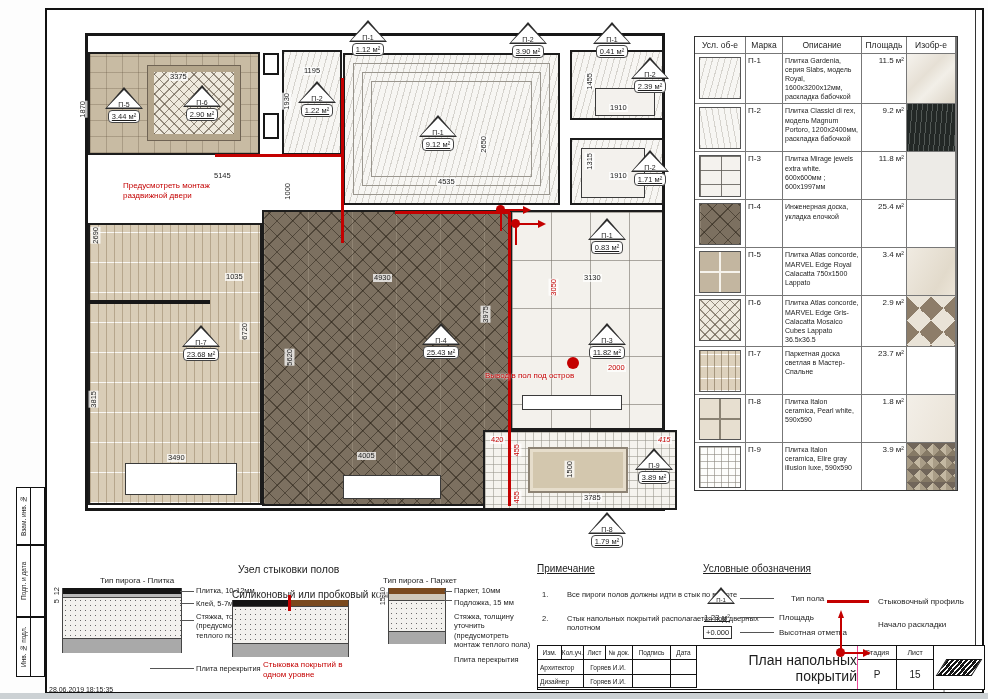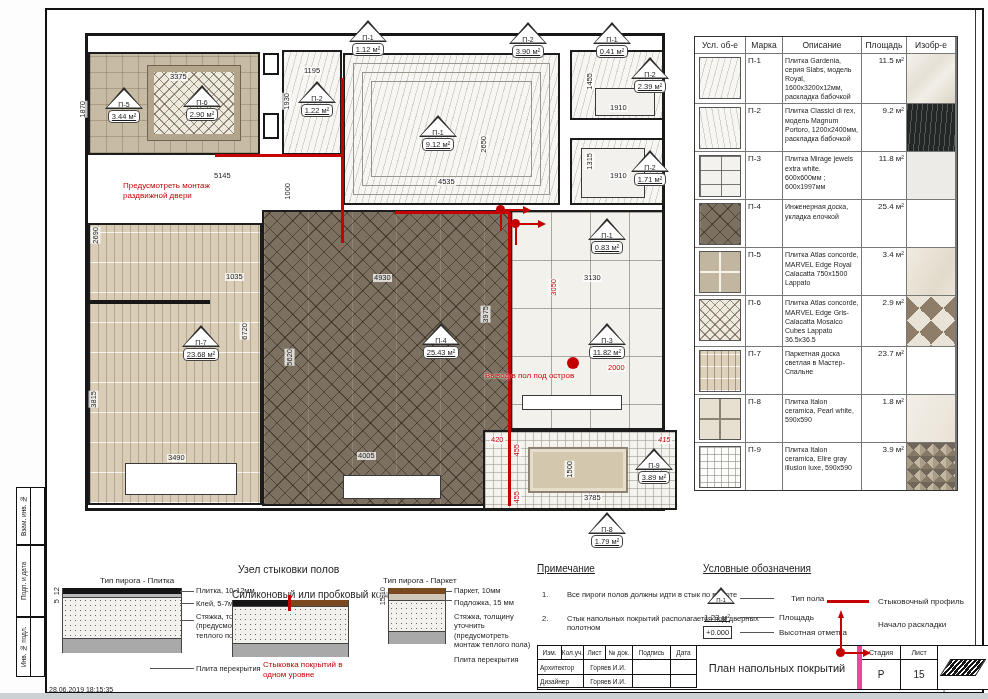--- a/index.html
+++ b/index.html
@@ -122,21 +122,21 @@
   .axis .vl{position:absolute;left:0;top:-34px;width:2px;height:34px;background:#c40000;}
   .axis .ahu{position:absolute;left:-2.5px;top:-42px;width:0;height:0;border-left:3.5px solid transparent;border-right:3.5px solid transparent;border-bottom:8px solid #c40000;}
   .axis .hl{position:absolute;left:0;top:0;width:24px;height:2px;background:#c40000;}
   .axis .ahr{position:absolute;left:23px;top:-3px;width:0;height:0;border-top:4px solid transparent;border-bottom:4px solid transparent;border-left:8px solid #c40000;}
 
   
   .tblock{position:absolute;left:537px;top:645px;height:45px;display:flex;border:1.5px solid #111;background:#fff;box-sizing:border-box;}
   .tb-grid{display:grid;grid-template-columns:24px 22px 22px 27px 38px 26px;grid-template-rows:14px 15px 13px;}
   .tb-c{border-right:1px solid #111;border-bottom:1px solid #111;font-size:6.5px;display:flex;align-items:center;justify-content:center;white-space:nowrap;overflow:hidden;}
   .tb-c.l{justify-content:flex-start;padding-left:2px;}
-  .tb-title{width:160px;border-right:5px solid #ec4899;display:flex;align-items:center;justify-content:center;font-size:11px;text-align:right;}
+  .tb-title{width:160px;border-right:1px solid #ec4899;display:flex;align-items:center;justify-content:center;font-size:14px;text-align:right;}
   .tb-col{display:flex;flex-direction:column;border-right:1px solid #111;}
   .tb-col .h{height:13px;border-bottom:1px solid #111;font-size:7px;display:flex;align-items:center;justify-content:center;}
   .tb-col .v{flex:1;display:flex;align-items:center;justify-content:center;font-size:10px;}
   .logo-cell{width:50px;display:flex;align-items:center;justify-content:center;}
   .logo{width:34px;height:15px;background:repeating-linear-gradient(105deg,#151515 0 3px,#fff 3px 4.5px);transform:skewX(-32deg);border:1px solid #111;}
 </style>
 </head>
 <body>
 
 <div class="stage">

